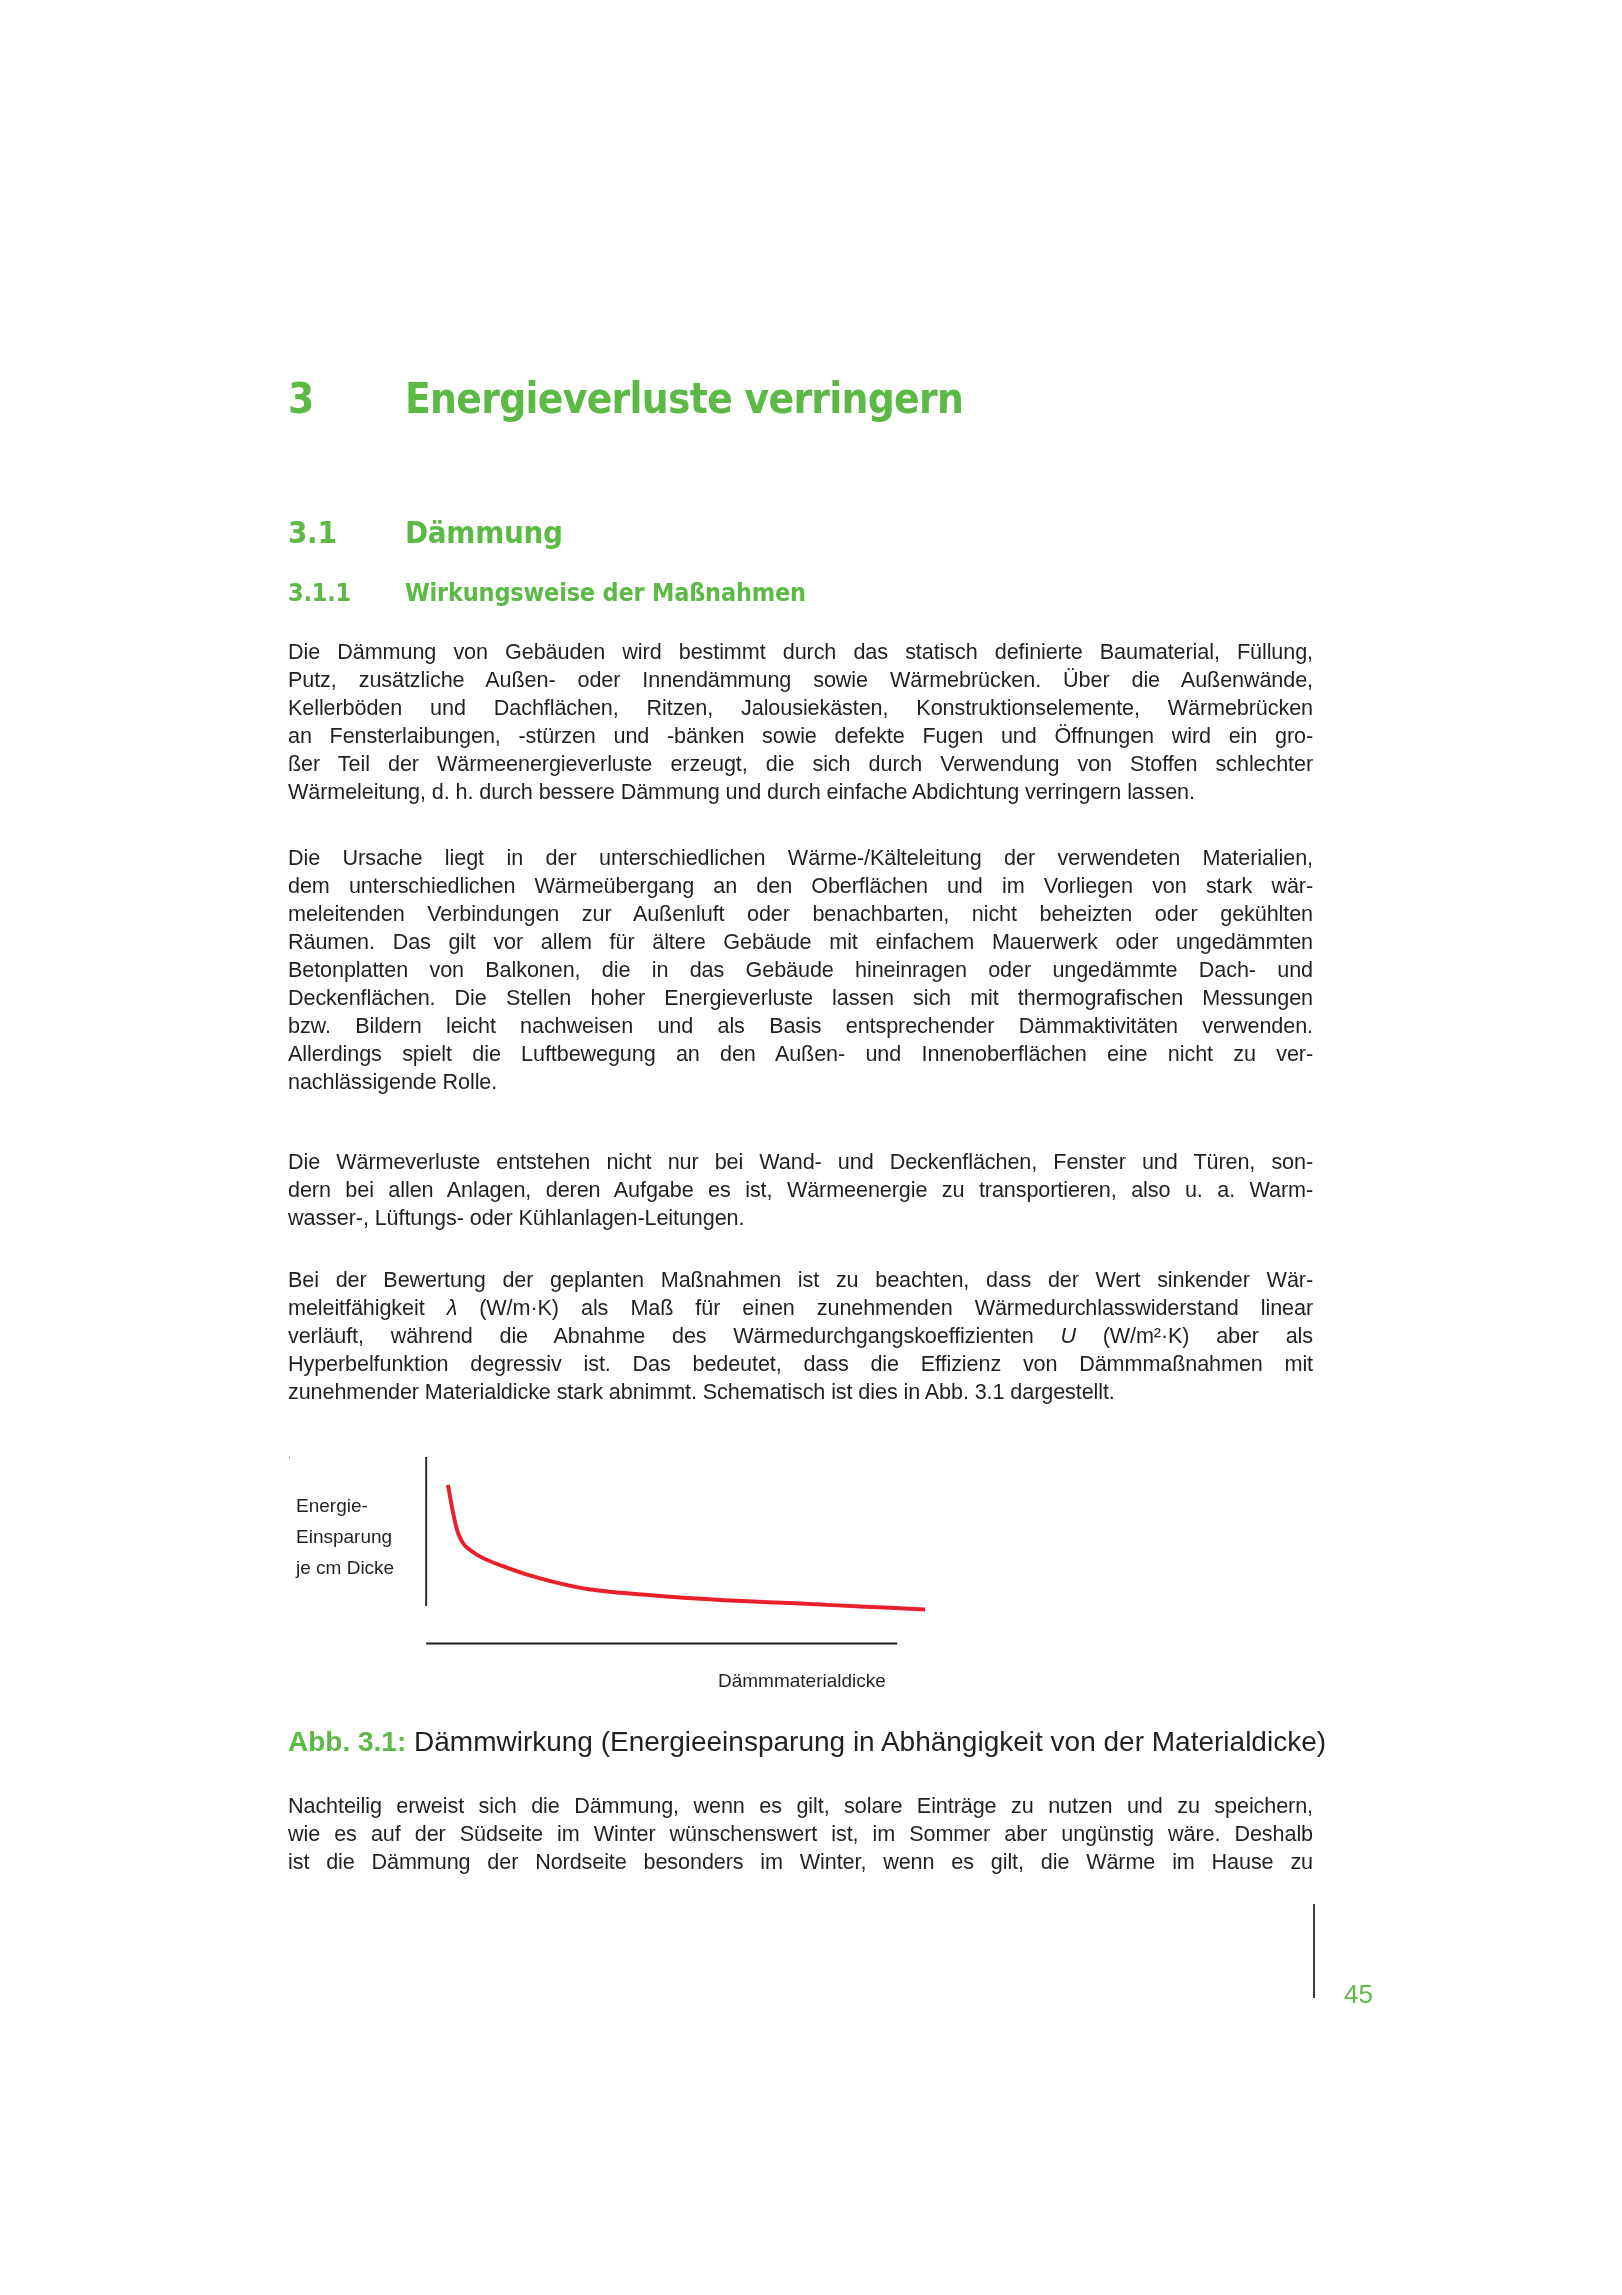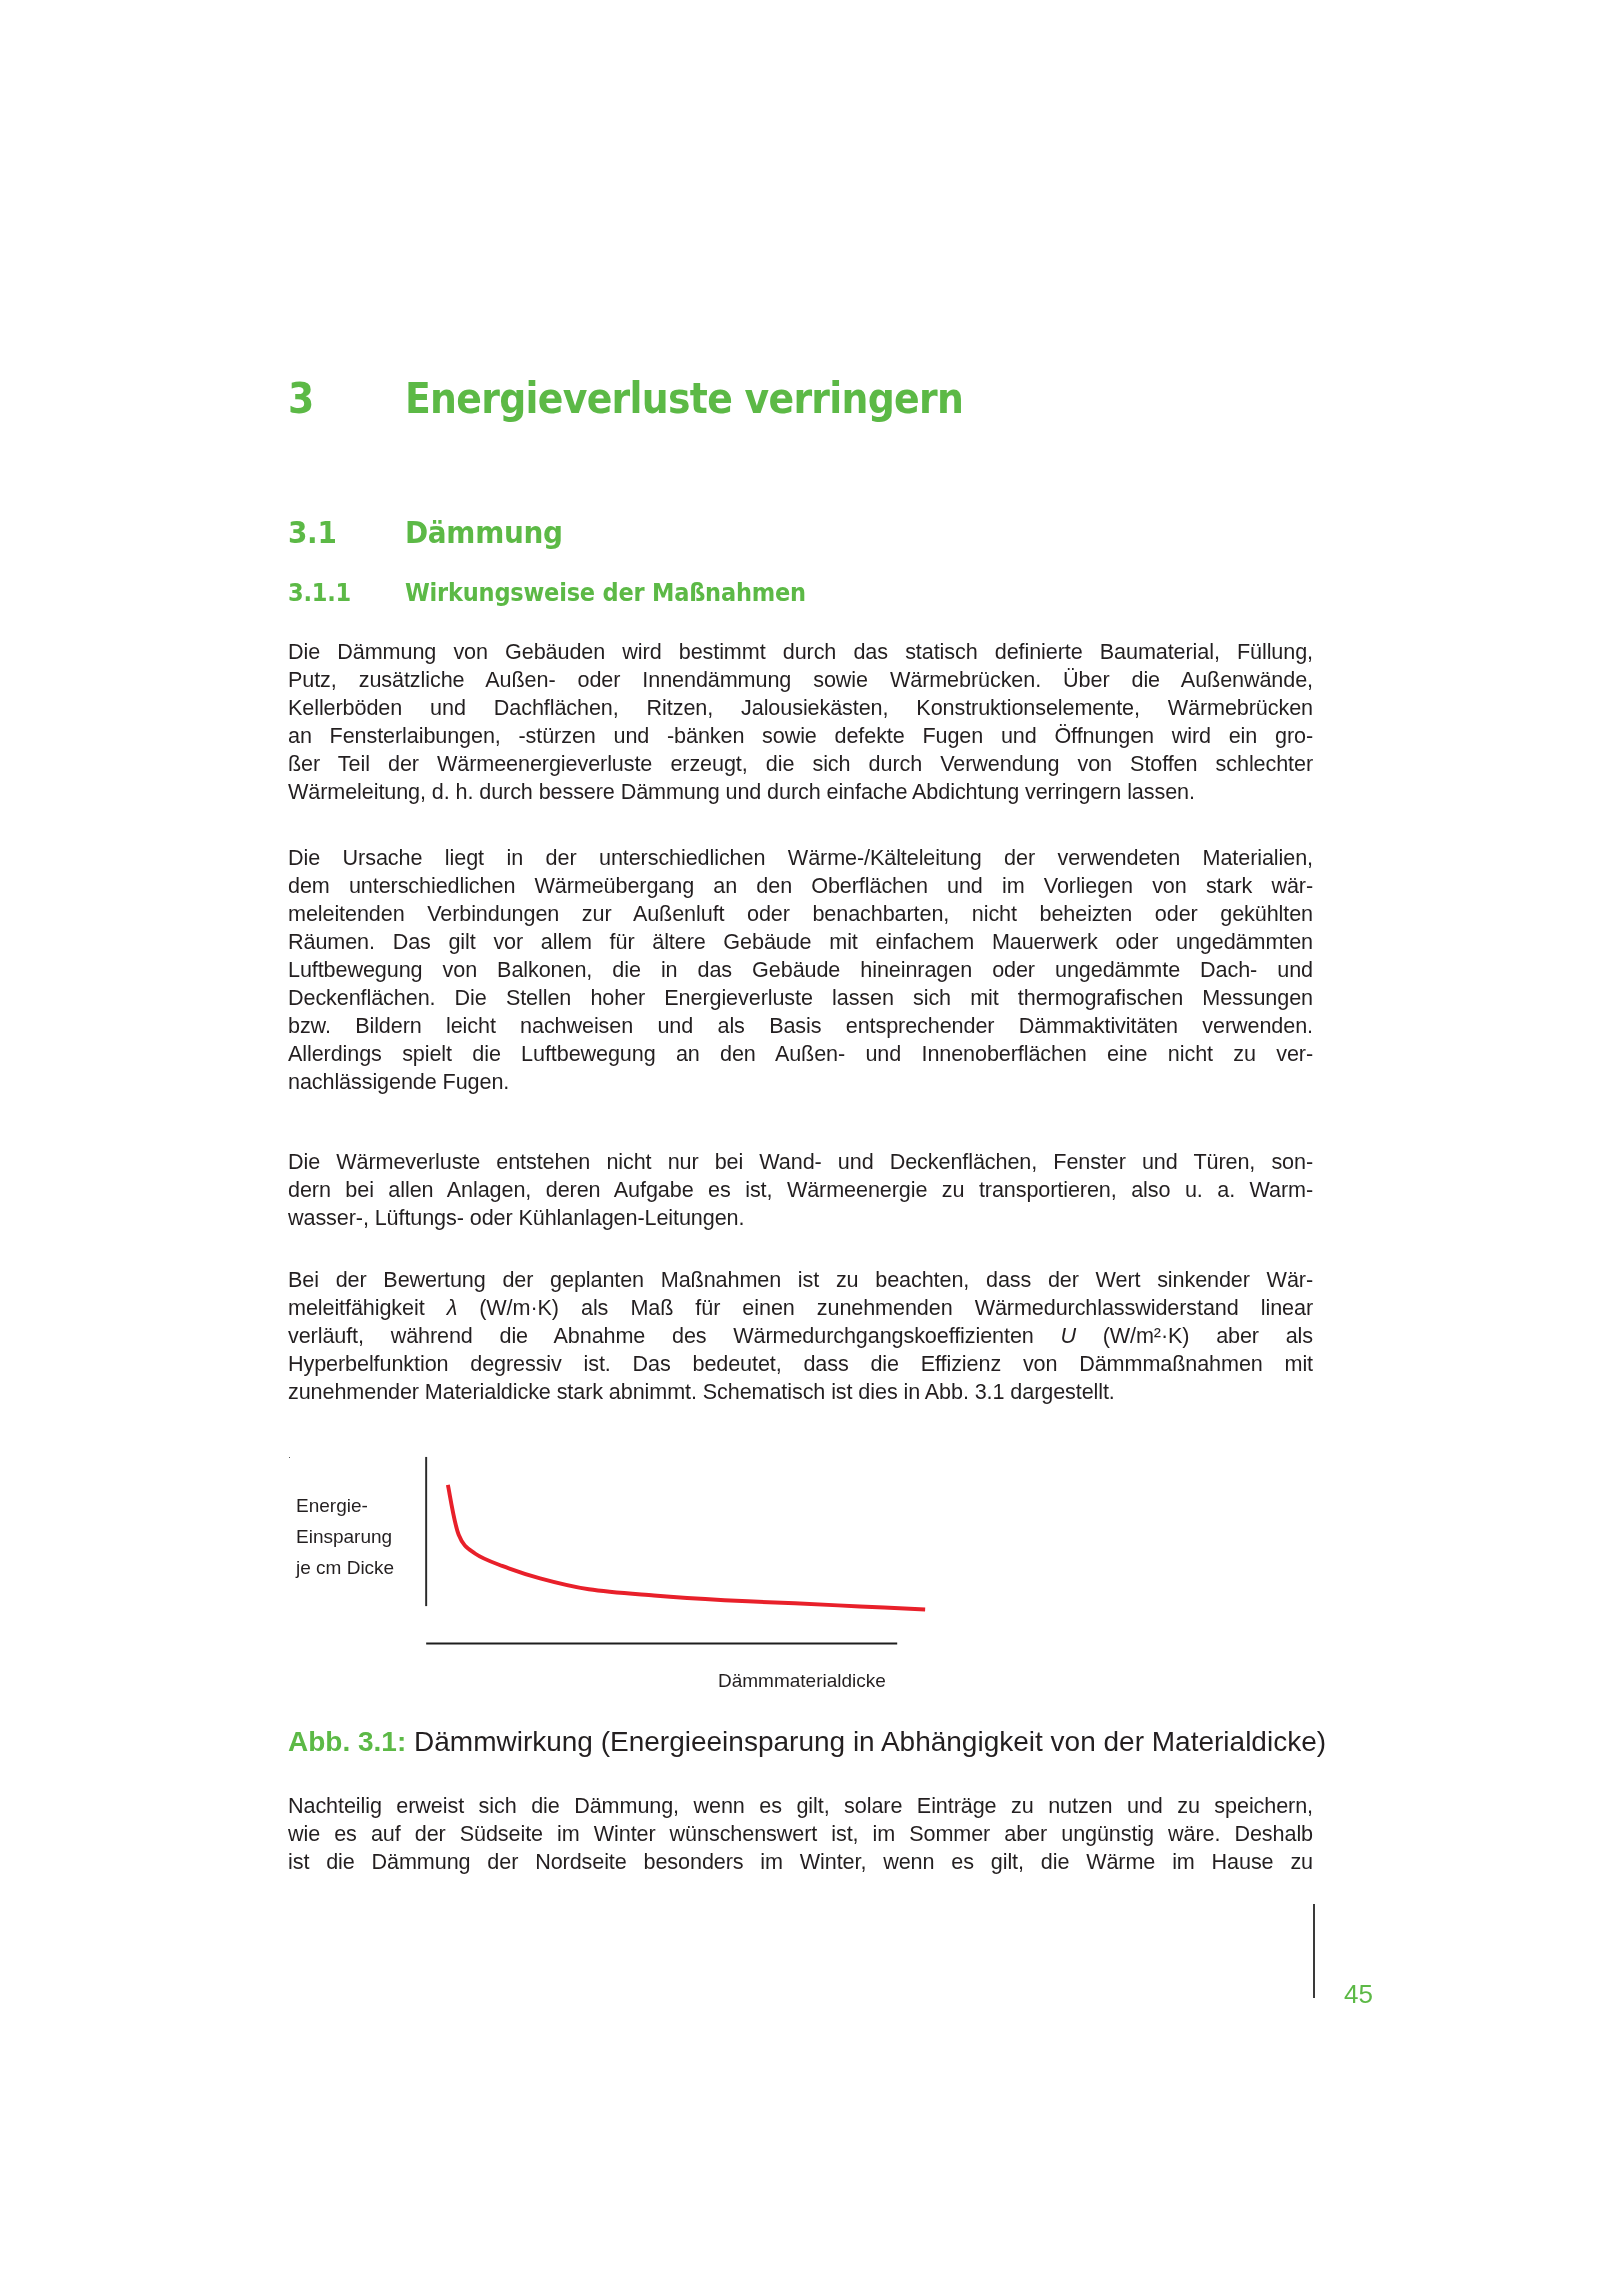--- a/index.html
+++ b/index.html
@@ -47,25 +47,25 @@
     <span class="line">Kellerböden und Dachflächen, Ritzen, Jalousiekästen, Konstruktionselemente, Wärmebrücken</span>
     <span class="line">an Fensterlaibungen, -stürzen und -bänken sowie defekte Fugen und Öffnungen wird ein gro-</span>
     <span class="line">ßer Teil der Wärmeenergieverluste erzeugt, die sich durch Verwendung von Stoffen schlechter</span>
     <span class="line last">Wärmeleitung, d. h. durch bessere Dämmung und durch einfache Abdichtung verringern lassen.</span>
   </div>
 <div class="para" style="top:844px;">
     <span class="line">Die Ursache liegt in der unterschiedlichen Wärme-/Kälteleitung der verwendeten Materialien,</span>
     <span class="line">dem unterschiedlichen Wärmeübergang an den Oberflächen und im Vorliegen von stark wär-</span>
     <span class="line">meleitenden Verbindungen zur Außenluft oder benachbarten, nicht beheizten oder gekühlten</span>
     <span class="line">Räumen. Das gilt vor allem für ältere Gebäude mit einfachem Mauerwerk oder ungedämmten</span>
-    <span class="line">Luftbewegung von Balkonen, die in das Gebäude hineinragen oder ungedämmte Dach- und</span>
+    <span class="line">Betonplatten von Balkonen, die in das Gebäude hineinragen oder ungedämmte Dach- und</span>
     <span class="line">Deckenflächen. Die Stellen hoher Energieverluste lassen sich mit thermografischen Messungen</span>
     <span class="line">bzw. Bildern leicht nachweisen und als Basis entsprechender Dämmaktivitäten verwenden.</span>
     <span class="line">Allerdings spielt die Luftbewegung an den Außen- und Innenoberflächen eine nicht zu ver-</span>
-    <span class="line last">nachlässigende Fugen.</span>
+    <span class="line last">nachlässigende Rolle.</span>
   </div>
 <div class="para" style="top:1148px;">
     <span class="line">Die Wärmeverluste entstehen nicht nur bei Wand- und Deckenflächen, Fenster und Türen, son-</span>
     <span class="line">dern bei allen Anlagen, deren Aufgabe es ist, Wärmeenergie zu transportieren, also u. a. Warm-</span>
     <span class="line last">wasser-, Lüftungs- oder Kühlanlagen-Leitungen.</span>
   </div>
 <div class="para" style="top:1266px;">
     <span class="line">Bei der Bewertung der geplanten Maßnahmen ist zu beachten, dass der Wert sinkender Wär-</span>
     <span class="line">meleitfähigkeit <i>λ</i> (W/m·K) als Maß für einen zunehmenden Wärmedurchlasswiderstand linear</span>
     <span class="line">verläuft, während die Abnahme des Wärmedurchgangskoeffizienten<i> U </i>(W/m²·K) aber als</span>

